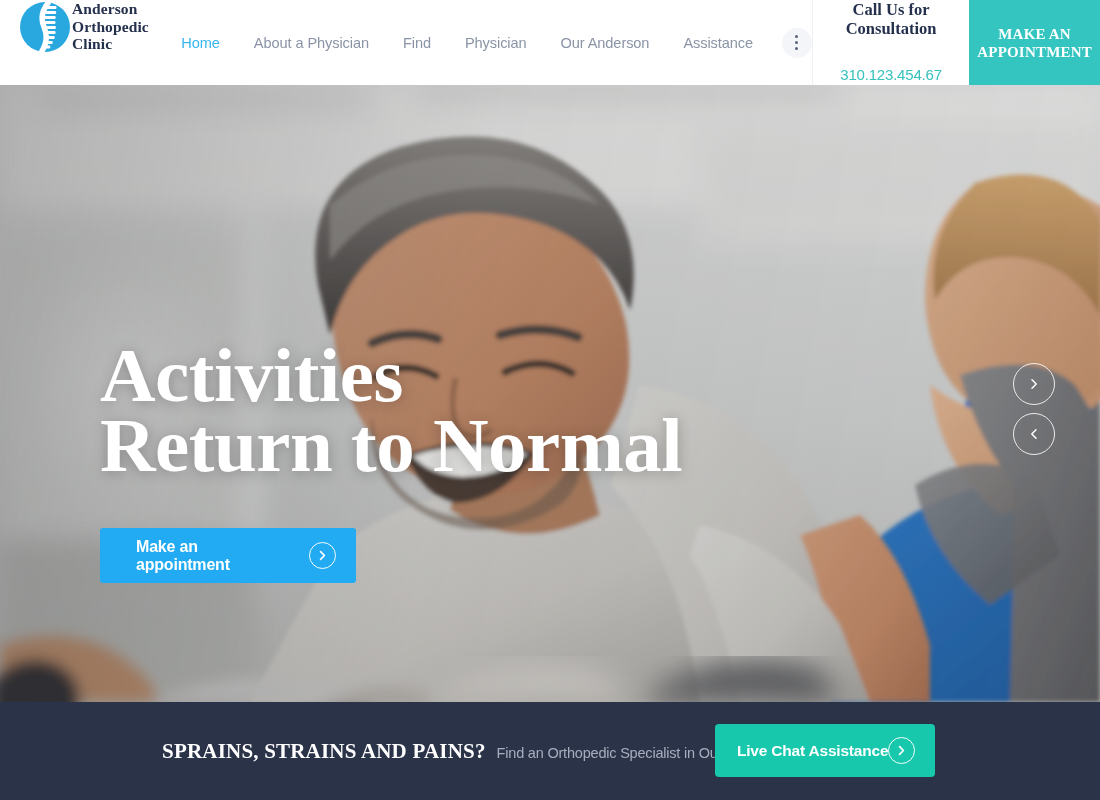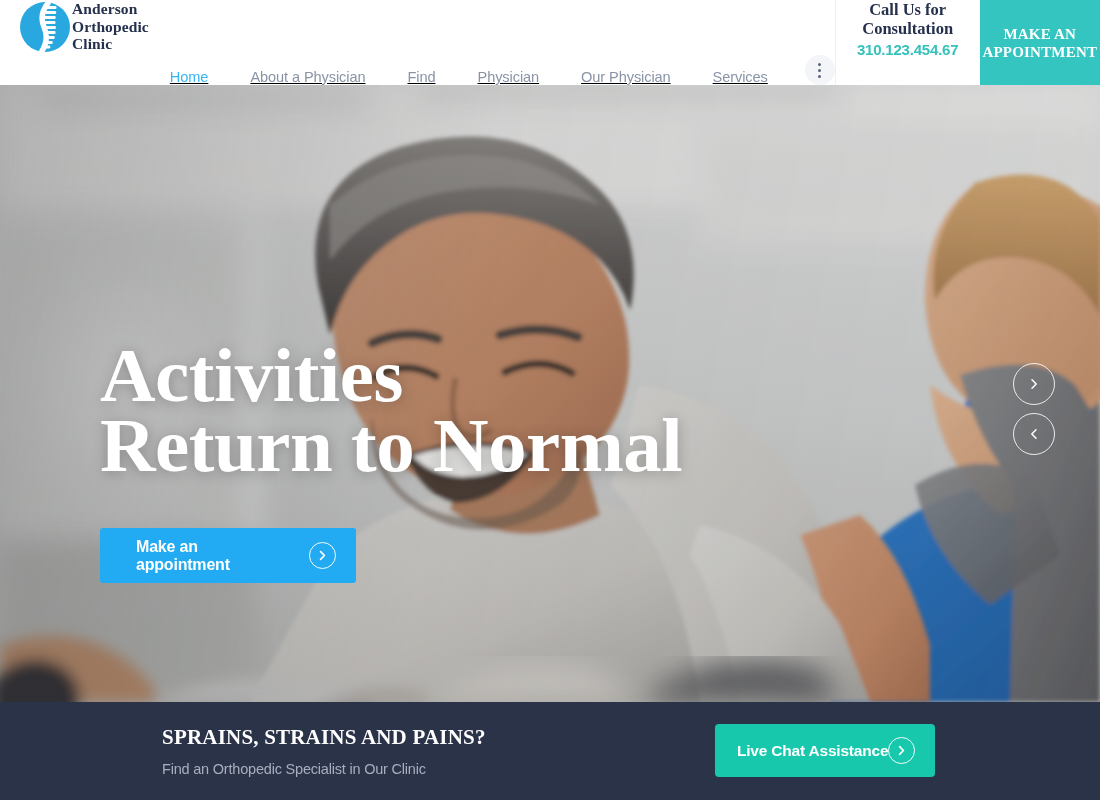--- a/index.html
+++ b/index.html
@@ -32,24 +32,23 @@
   .brand-text {
     font-family: "Liberation Serif", serif;
     font-weight: bold;
     font-size: 15.5px;
     line-height: 17.5px;
     color: #25304d;
     letter-spacing: .1px;
   }
   .nav {
     flex: 1;
-    display: flex; align-items: flex-end;
-    gap: 16px;
+    display: flex; align-items: center;
+    gap: 8px;
     padding-left: 6px;
-    text-decoration: underline;
   }
   .nav-item {
     font-size: 14.6px;
     color: #8a94a6;
     padding: 0 13px;
     white-space: nowrap;
     letter-spacing: -.1px;
     font-weight: 500;
     cursor: pointer;
   }
@@ -65,35 +64,35 @@
     cursor: pointer;
   }
   .nav-more i {
     display: block; width: 3px; height: 3px;
     background: #59637a; border-radius: 50%;
   }
   .call-block {
     width: 198px;
     border-left: 1px solid #eef0f3;
     display: flex; flex-direction: column;
-    align-items: center; justify-content: flex-start;
+    align-items: center; justify-content: space-between;
     text-align: center;
-    padding-bottom: 14px;
+    padding-bottom: 2px;
   }
   .call-title {
     font-family: "Liberation Serif", serif;
     font-weight: bold;
     font-size: 16.5px;
     line-height: 19px;
     color: #25304d;
   }
   .call-phone {
     margin-top: 3px;
     font-size: 15px;
-    font-weight: 700;
+    font-weight: 400;
     color: #35c1bc;
     letter-spacing: -.2px;
   }
   .appt-btn {
     width: 165px;
     background: #34c5c0;
     color: #ffffff;
     display: flex; align-items: center; justify-content: center;
     text-align: center;
     font-family: "Liberation Serif", serif;
@@ -164,21 +163,21 @@
     cursor: pointer;
   }
 
   
   .bottombar {
     position: absolute; left: 0; top: 702px;
     width: 1100px; height: 98px;
     background: #2b3349;
     display: flex; align-items: center;
   }
-  .bb-text { margin-left: 162px; display: flex; align-items: baseline; gap: 11px; flex-direction: column; }
+  .bb-text { margin-left: 162px; display: flex; align-items: baseline; gap: 11px; }
   .bb-strong {
     font-family: "Liberation Serif", serif;
     font-weight: bold;
     font-size: 21px;
     color: #ffffff;
     letter-spacing: .2px;
   }
   .bb-sub {
     font-size: 14.5px;
     color: #a8aebd;
@@ -225,22 +224,22 @@
         </svg>
       </div>
       <div class="brand-text">Anderson Orthopedic Clinic</div>
     </div>
 
     <div class="nav">
       <div class="nav-item active">Home</div>
       <div class="nav-item">About a Physician</div>
       <div class="nav-item">Find</div>
       <div class="nav-item">Physician</div>
-      <div class="nav-item">Our Physician</div>
-      <div class="nav-item">Services</div>
+      <div class="nav-item">Our Anderson</div>
+      <div class="nav-item">Assistance</div>
       <div class="nav-more">
         <i></i>
           <i></i>
           <i></i>
       </div>
     </div>
 
     <div class="call-block">
       <div class="call-title">Call Us for Consultation</div>
       <div class="call-phone">310.123.454.67</div>

